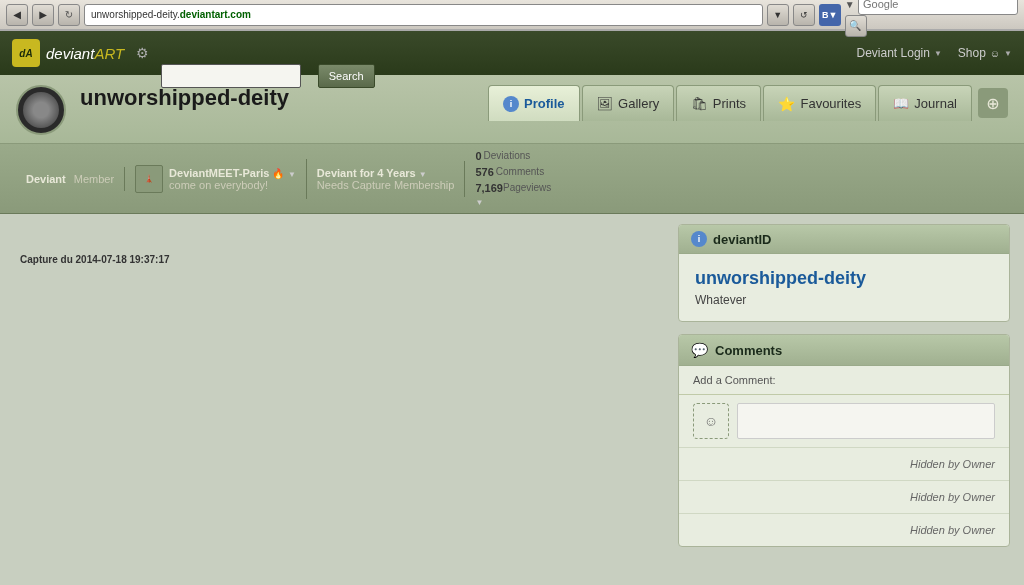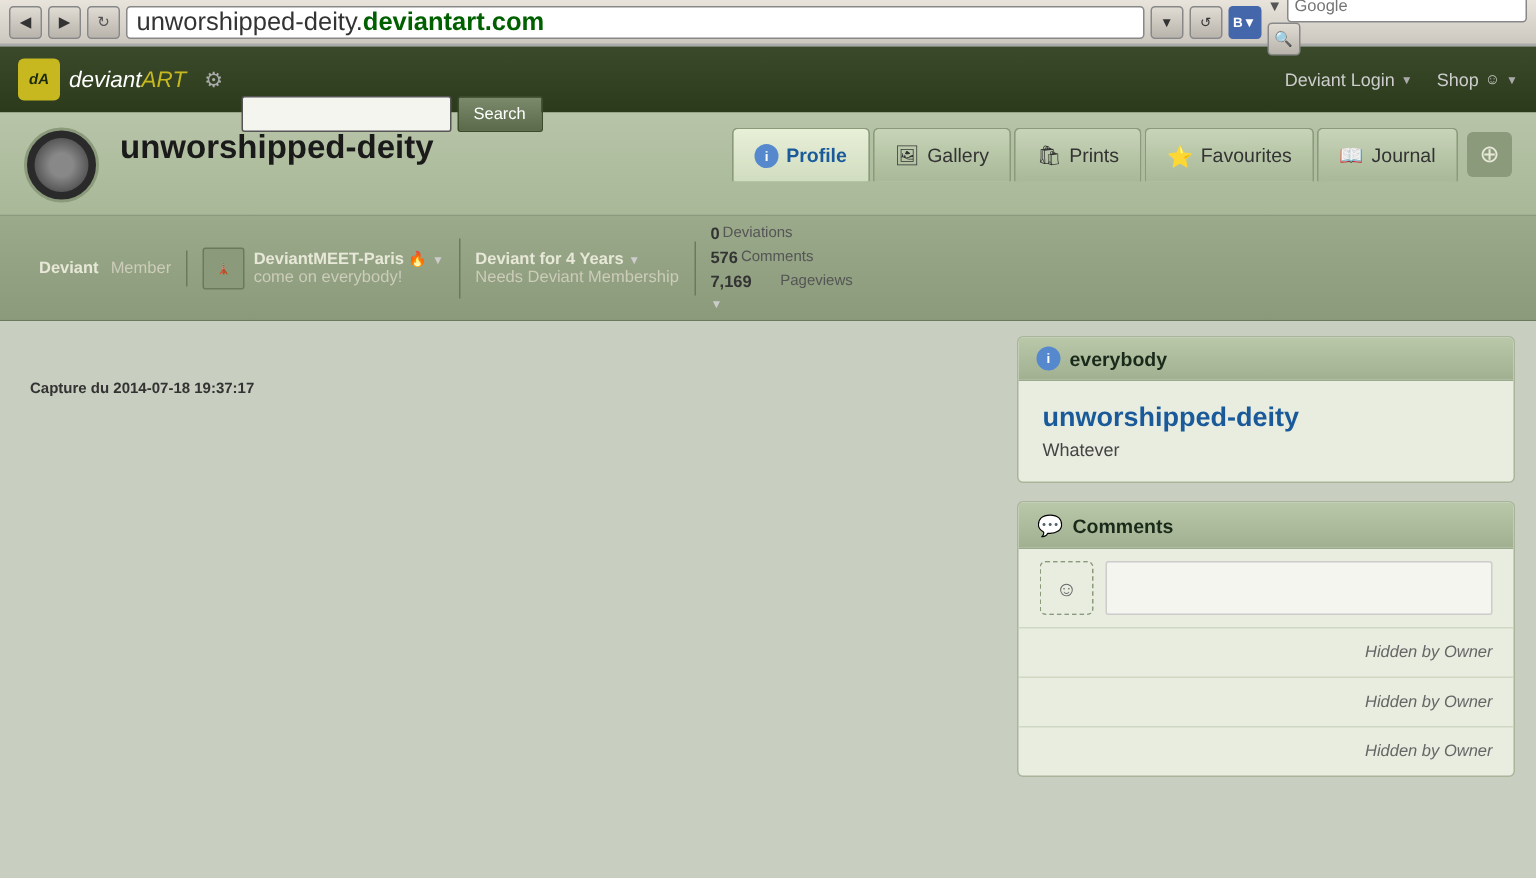--- a/index.html
+++ b/index.html
@@ -14,21 +14,21 @@
     .browser-url-domain { color: #006000; font-weight: bold; }
     .browser-search-input { width: 160px; height: 22px; border: 1px solid #888; border-radius: 3px; padding: 0 4px; font-size: 11px; }
     .browser-search-btn { width: 22px; height: 22px; background: linear-gradient(to bottom, #e0dcd4, #b8b4ac); border: 1px solid #888; border-radius: 3px; cursor: pointer; display: flex; align-items: center; justify-content: center; font-size: 10px; }
     .reload-btn { color: #555; }
     .security-icon { width: 22px; height: 22px; background: #4466aa; border-radius: 3px; display: flex; align-items: center; justify-content: center; color: white; font-size: 9px; font-weight: bold; }
 
     
     .da-header { background: linear-gradient(to bottom, #3a4a2a, #2a3a1a); padding: 8px 12px; display: flex; align-items: center; gap: 12px; height: 44px; }
     .da-logo { display: flex; align-items: center; gap: 6px; }
     .da-logo-icon { width: 28px; height: 28px; background: #c8b820; border-radius: 4px; display: flex; align-items: center; justify-content: center; color: #2a3a1a; font-weight: bold; font-size: 12px; }
-    .da-search-area { display: flex; align-items: center; gap: 4px; margin-top: 45px; }
+    .da-search-area { display: flex; align-items: center; gap: 17px; margin-top: 45px; }
     .da-search-input { width: 140px; height: 24px; border: 1px solid #555; background: #f5f5f0; padding: 0 6px; font-size: 11px; border-radius: 2px; }
     .da-search-btn { height: 24px; padding: 0 10px; background: linear-gradient(to bottom, #7a8a6a, #5a6a4a); border: 1px solid #3a4a2a; color: white; font-size: 11px; cursor: pointer; border-radius: 2px; }
     .da-header-links { display: flex; align-items: flex-end; gap: 16px; margin-left: auto; }
     .da-header-link { color: #ccc; font-size: 12px; cursor: pointer; display: flex; align-items: center; gap: 4px; }
     .dropdown-arrow { font-size: 8px; color: #aaa; }
 
     
     .profile-header { background: linear-gradient(to bottom, #b8c4a8, #a8b898); padding: 10px 16px 0; border-bottom: 1px solid #8a9a7a; }
     .profile-top { display: flex; align-items: flex-start; gap: 14px; margin-bottom: 8px; }
     .profile-avatar { width: 50px; height: 50px; background: #2a2a2a; border-radius: 50%; border: 2px solid #8a9a7a; display: flex; align-items: center; justify-content: center; overflow: hidden; flex-shrink: 0; }
@@ -79,21 +79,21 @@
   </style>
 </head>
 <body>
 
 <div class="browser-chrome">
   <div class="browser-titlebar">
     <button class="browser-nav-btn">◀</button>
     <button class="browser-nav-btn">▶</button>
     <button class="browser-nav-btn reload-btn">↻</button>
     <div class="browser-url-bar">
-      <span style="font-size:17px;">
+      <span style="font-size:10px;">
         <span>unworshipped-deity.</span><span class="browser-url-domain">deviantart.com</span>
       </span>
     </div>
     <button class="browser-nav-btn" style="font-size:9px;">▼</button>
     <button class="browser-nav-btn" style="font-size:9px;">↺</button>
     <div class="security-icon">
       <span>B</span>▼
     </div>
     <div class="browser-search-area">
       <span style="font-size:10px;color:#555;">▼</span>
@@ -178,63 +178,64 @@
       <span class="dropdown-small">▼</span>
       <br>
       <span class="value">come on everybody!</span>
     </div>
   </div>
   <div class="subnav-item">
     <div>
       <span class="label">Deviant for 4 Years</span>
       <span class="dropdown-small">▼</span>
       <br>
-      <span class="value">Needs Deviant Membership</span>
+      <span class="value">Needs Capture Membership</span>
     </div>
   </div>
   <div class="subnav-item" style="flex-direction:column;align-items:flex-start;">
     <div style="display:flex;gap:2px;">
       <span class="stat-number">0</span>
       <span class="stat-label">Deviations</span>
     </div>
     <div style="display:flex;gap:2px;">
       <span class="stat-number">576</span>
       <span class="stat-label">Comments</span>
     </div>
-    <div style="display:flex;gap:19px;">
+    <div style="display:flex;gap:0;">
       <span class="stat-number">7,169</span>
       <span class="stat-label">Pageviews</span>
     </div>
     <span class="dropdown-small">▼</span>
   </div>
 </div>
 
 <div class="main-content">
   <div class="content-left">
     <p class="capture-text">Capture du 2014-07-18 19:37:17</p>
   </div>
 
   <div class="sidebar-right">
 
     <div class="sidebar-card">
       <div class="sidebar-card-header">
         <div class="info-icon" style="width:16px;height:16px;font-size:9px;background:#5588cc;">i</div>
-        <span class="sidebar-card-title">everybody</span>
+        <span class="sidebar-card-title">deviantID</span>
       </div>
       <div class="sidebar-card-body">
         <div class="deviant-id-username">unworshipped-deity</div>
         <div class="deviant-id-tagline">Whatever</div>
       </div>
     </div>
 
     <div class="sidebar-card">
       <div class="sidebar-card-header">
         <div class="comment-icon">💬</div>
         <span class="sidebar-card-title">Comments</span>
       </div>
+      <div class="comments-add">Add a Comment:</div>
       <div class="comments-input-area">
         <button class="emoji-btn">
           <span>☺</span>
         </button>
         <div class="comment-input"></div>
       </div>
       <div class="hidden-comment">Hidden by Owner</div>
       <div class="hidden-comment">Hidden by Owner</div>
       <div class="hidden-comment">Hidden by Owner</div>
     </div>

